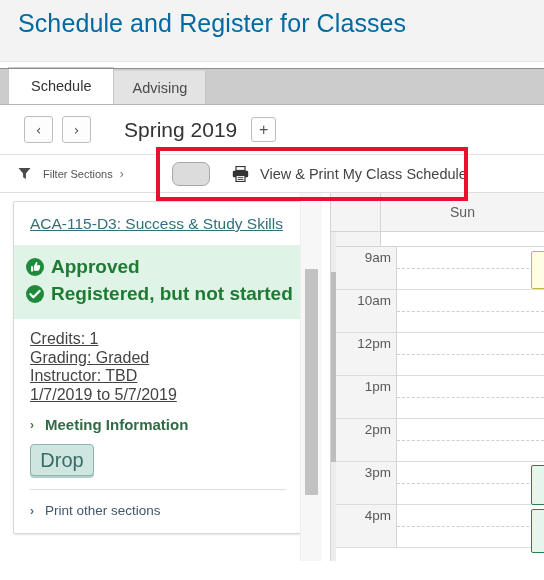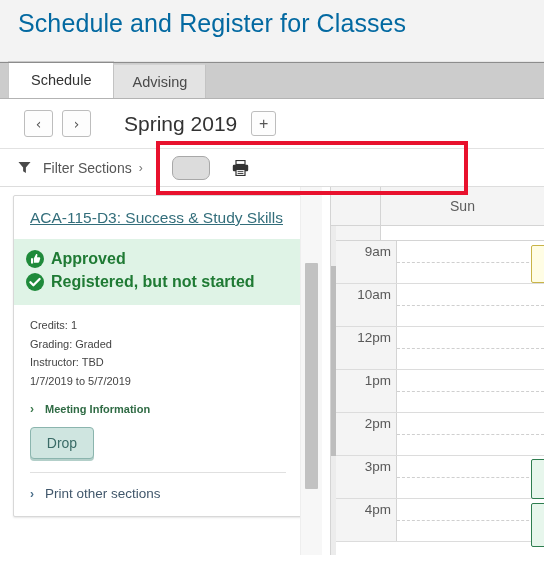--- a/index.html
+++ b/index.html
@@ -30,20 +30,21 @@
 
   
   .tabstrip {
     position: relative;
     height: 37px;
     background: #cccccc;
     border-bottom: 1px solid #b3b3b3;
     padding-left: 8px;
     display: flex;
     align-items: flex-end;
+    margin-top: 6px;
   }
   .tabstrip:before {
     content: "";
     position: absolute;
     left: 0; right: 0; top: 0;
     height: 1px;
     background: #8c8c8c;
   }
   .tab {
     height: 34px;
@@ -125,21 +126,21 @@
     padding-left: 18px;
     cursor: pointer;
     width: 158px;
     flex: none;
   }
   .funnel {
     width: 13px; height: 13px; margin-right: 12px;
     display: block;
   }
   .filter-text {
-    font-size: 14px;
+    font-size: 11px;
     color: #555555;
   }
   .filter-caret {
     font-size: 12px;
     color: #777;
     margin-left: 7px;
   }
 
   
   .redbox {
@@ -217,59 +218,60 @@
     background: #dff3e6;
     padding: 6px 12px 9px 12px;
   }
   .status-row {
     display: flex;
     align-items: center;
     margin: 5px 0;
   }
   .status-icon { width: 18px; height: 18px; margin-right: 7px; flex: none; display:block; }
   .status-text {
-    font-size: 16px;
+    font-size: 19px;
     color: #1f7a34;
     font-weight: bold;
     white-space: nowrap;
   }
 
   .detail-block { padding: 11px 16px 0 16px; }
   .detail-line {
-    font-size: 11px;
+    font-size: 16px;
     color: #444444;
     line-height: 18.5px;
+    text-decoration: underline;
   }
 
   .expander {
     display: flex;
     align-items: center;
     padding: 12px 16px 0 16px;
     cursor: pointer;
   }
   .expander-caret {
     font-size: 12px;
     color: #3d7a4e;
     margin-right: 11px;
     font-weight: bold;
   }
   .expander-text {
-    font-size: 11px;
+    font-size: 15px;
     color: #2f6b44;
     font-weight: bold;
   }
 
   .drop-wrap { padding: 11px 16px 13px 16px; }
   .drop-btn {
     width: 64px; height: 32px;
     background: #cfe5e0;
     border: 1px solid #8bb5ae;
     border-radius: 4px;
     color: #3a6b66;
-    font-size: 14px;
+    font-size: 20px;
     font-family: "Liberation Sans", sans-serif;
     cursor: pointer;
     box-shadow: 0 2px 0 #b3cfc9;
   }
 
   .card-divider {
     height: 1px;
     background: #e0e0e0;
     margin: 0 16px;
   }
@@ -451,20 +453,21 @@
 
   <div class="print-group">
     <div class="pill-btn"></div>
     <svg class="printer-icon" viewBox="0 0 17 16">
       <rect x="4" y="0.5" width="9" height="4" fill="none" stroke="#333" stroke-width="1.2"></rect>
       <rect x="0.8" y="4.8" width="15.4" height="6.4" rx="1.2" fill="#333"></rect>
       <rect x="4" y="9.5" width="9" height="6" fill="#fff" stroke="#333" stroke-width="1.2"></rect>
       <rect x="5.6" y="11.2" width="5.8" height="0.9" fill="#333"></rect>
       <rect x="5.6" y="13" width="5.8" height="0.9" fill="#333"></rect>
     </svg>
+    <span class="print-text">View &amp; Print My Class Schedule</span>
   </div>
 
   <div class="redbox"></div>
 </div>
 
 <div class="content">
 
   <div class="list-pane">
 
     <div class="course-card">

